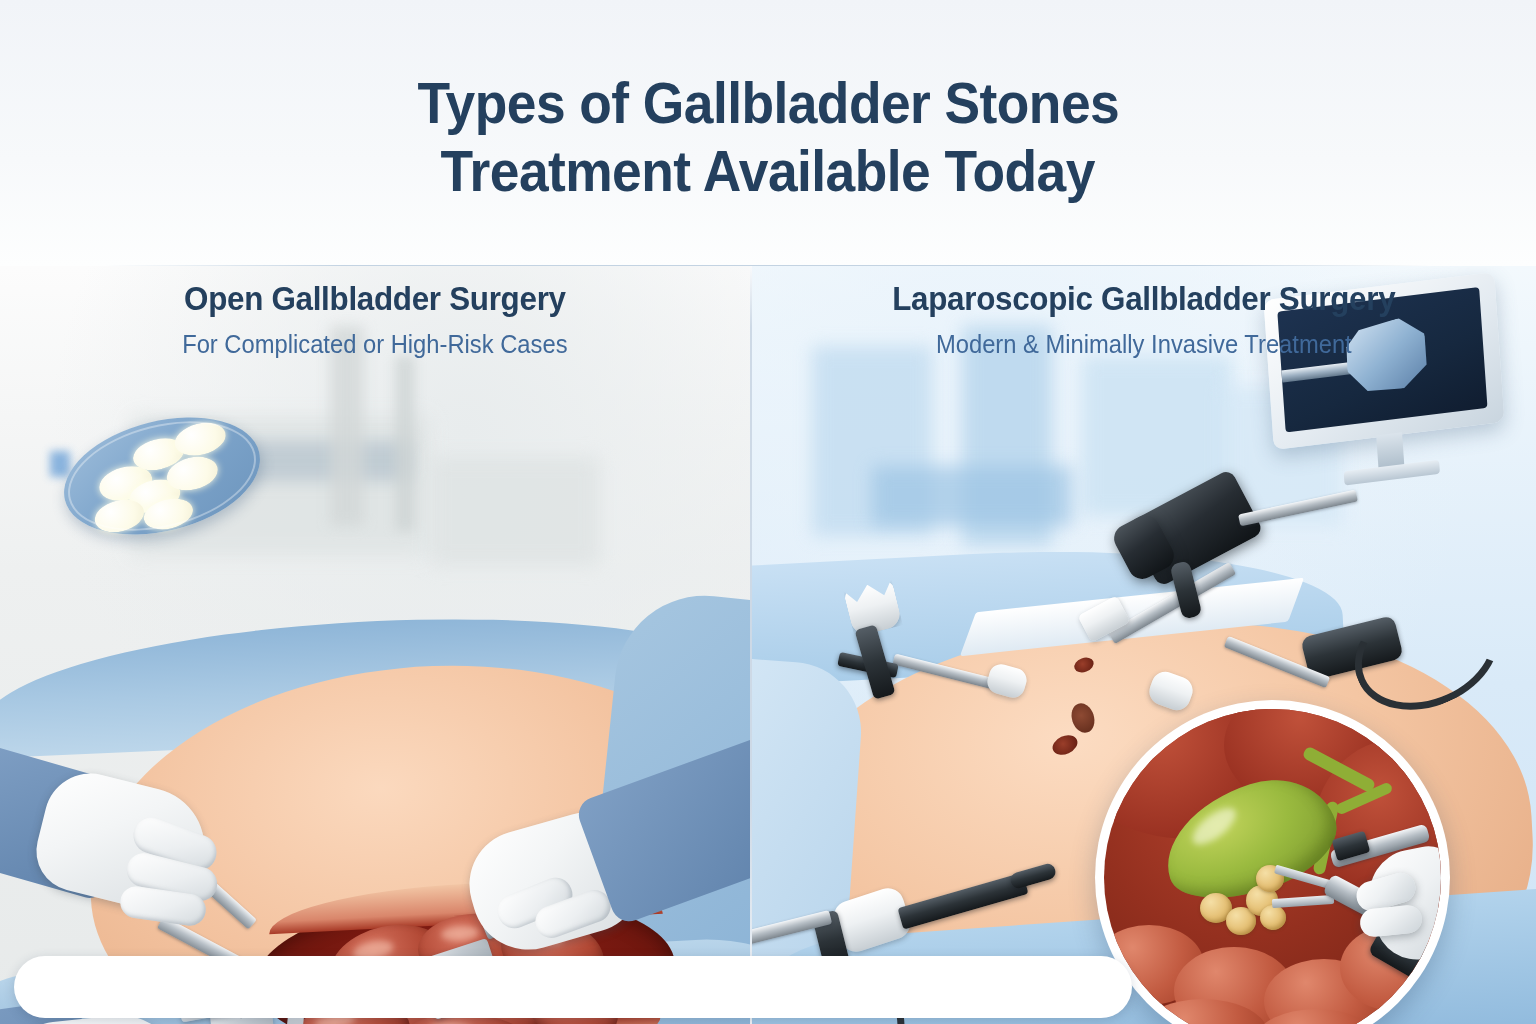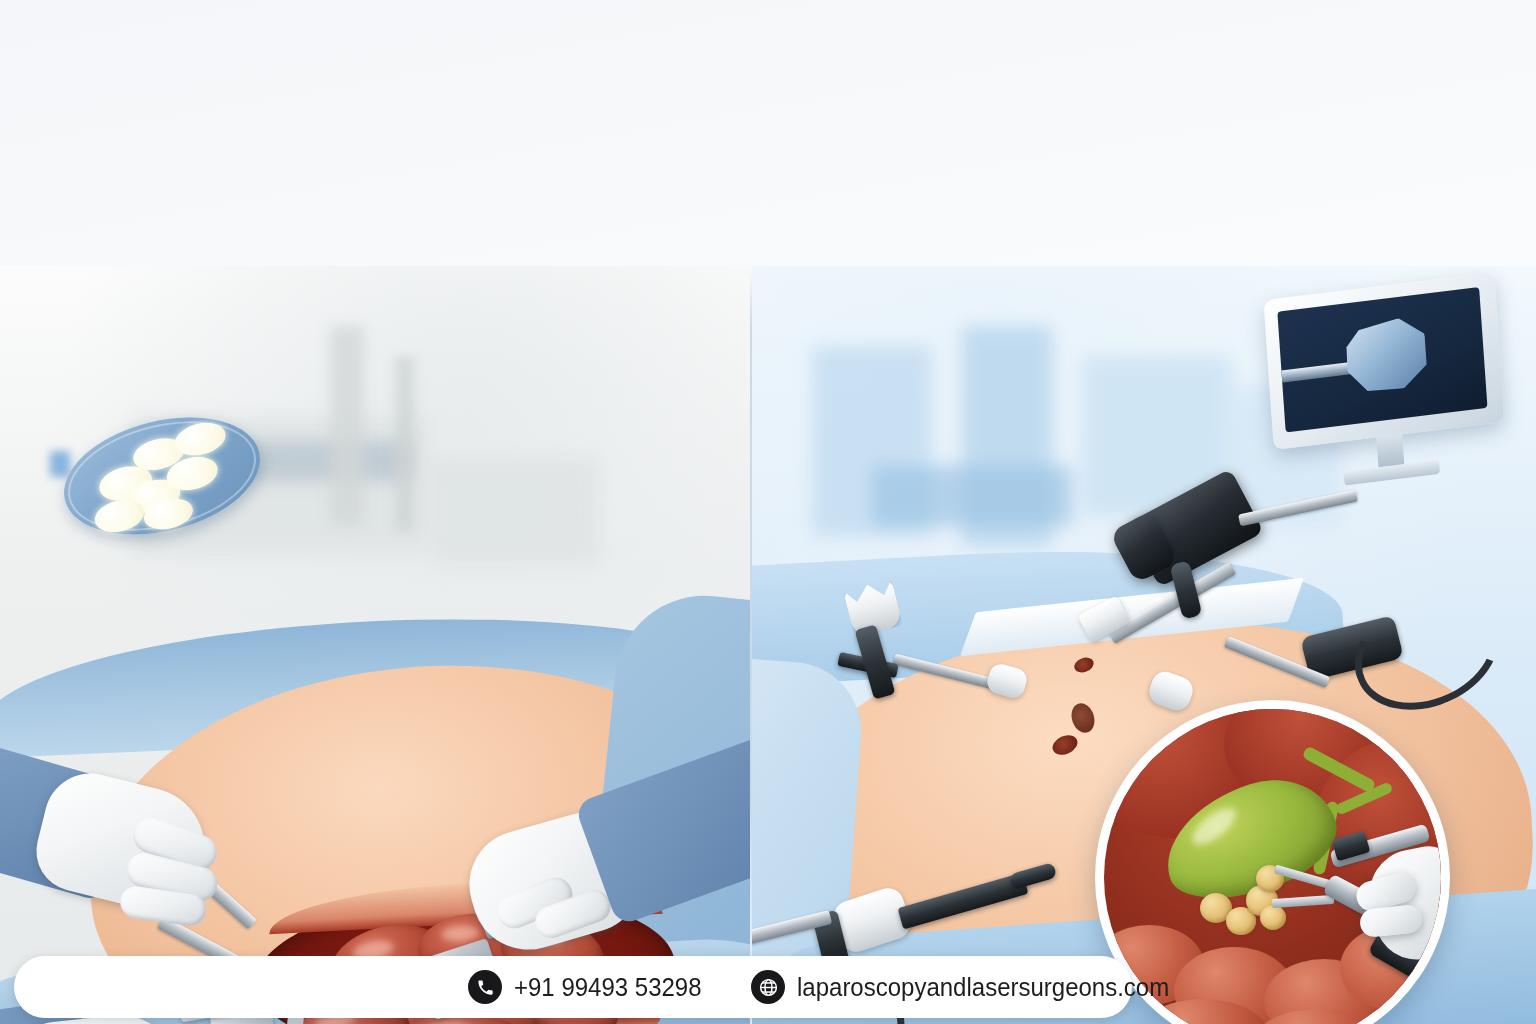--- a/index.html
+++ b/index.html
@@ -255,20 +255,24 @@
   .cicon svg { display:block; }
   .ctext { font-size:25px; color:#1d1d1f; white-space:nowrap;
     transform:scaleX(0.96); transform-origin:left center; }
   .gap { width:18px; }
 </style>
 </head>
 <body>
 
 <div id="poster">
 
+  <div class="header">
+    <div class="title-line">Types of Gallbladder Stones</div>
+    <div class="title-line">Treatment Available Today</div>
+  </div>
 
   <div class="panels">
 
     <div class="panel panel-left">
       <div class="l-bg"></div>
       <div class="l-eq1"></div>
       <div class="l-eq2"></div>
       <div class="l-eq3"></div>
       <div class="l-eq4"></div>
       <div class="l-eq5"></div>
@@ -325,20 +329,24 @@
       <div class="finger" style="left:120px;top:624px;width:86px;height:32px;transform:rotate(8deg)"></div>
 
       <div class="cuff" style="left:-60px;top:742px;width:150px;height:150px;border-radius:0 20px 20px 0;transform:rotate(-8deg)"></div>
       <div class="glove" style="left:10px;top:752px;width:170px;height:140px;border-radius:50px 58px 52px 44px;transform:rotate(-6deg)"></div>
 
       <div class="glove" style="left:470px;top:556px;width:168px;height:120px;border-radius:54px 48px 50px 56px;transform:rotate(-16deg)"></div>
       <div class="finger" style="left:496px;top:620px;width:78px;height:34px;transform:rotate(-22deg)"></div>
       <div class="finger" style="left:534px;top:632px;width:78px;height:32px;transform:rotate(-20deg)"></div>
       <div class="cuff" style="left:590px;top:500px;width:200px;height:130px;border-radius:18px 0 0 18px;transform:rotate(-20deg)"></div>
 
+      <div class="panel-head">
+        <div class="panel-title">Open Gallbladder Surgery</div>
+        <div class="panel-sub">For Complicated or High-Risk Cases</div>
+      </div>
     </div>
 
     <div class="panel panel-right">
       <div class="r-bg"></div>
       <div class="r-blur r-b1"></div>
       <div class="r-blur r-b2"></div>
       <div class="r-blur r-b3"></div>
       <div class="r-blur r-b4"></div>
       <div class="r-blur r-b5"></div>
 
@@ -381,20 +389,24 @@
       <div class="trocar-barrel" style="left:84px;top:628px;width:72px;height:52px;transform:rotate(-18deg);border-radius:16px"></div>
       <div class="trocar-black" style="left:146px;top:624px;width:130px;height:22px;transform:rotate(-16deg)"></div>
       <div class="trocar-black" style="left:258px;top:602px;width:46px;height:16px;transform:rotate(-16deg);border-radius:8px"></div>
       <div class="trocar-black" style="left:66px;top:646px;width:26px;height:56px;transform:rotate(-14deg);border-radius:6px"></div>
       <div class="steel-shaft" style="left:-20px;top:656px;width:100px;height:14px;transform:rotate(-14deg)"></div>
       <div class="cable" style="left:30px;top:690px;width:120px;height:130px;transform:rotate(136deg)"></div>
 
       <div class="trocar-barrel" style="left:96px;top:318px;width:50px;height:48px;transform:rotate(-14deg);border-radius:10px 10px 16px 16px;clip-path:polygon(0 0,22% 30%,50% 0,78% 30%,100% 0,100% 100%,0 100%)"></div>
       <div class="trocar-black" style="left:112px;top:360px;width:22px;height:72px;transform:rotate(-16deg);border-radius:5px"></div>
 
+      <div class="panel-head">
+        <div class="panel-title">Laparoscopic Gallbladder Surgery</div>
+        <div class="panel-sub">Modern &amp; Minimally Invasive Treatment</div>
+      </div>
     </div>
 
     <div class="divider"></div>
   </div>
 
   <div class="inset">
     <div class="inset-in">
       <div class="liver" style="left:-30px;top:-20px;width:230px;height:150px"></div>
       <div class="liver" style="left:120px;top:-34px;width:200px;height:140px"></div>
       <div class="liver" style="left:210px;top:30px;width:170px;height:180px"></div>
@@ -429,36 +441,15 @@
       <div class="g-hand" style="left:268px;top:140px;width:92px;height:110px;border-radius:44px 30px 36px 42px;transform:rotate(-12deg)"></div>
       <div class="g-hand" style="left:252px;top:168px;width:60px;height:30px;border-radius:30px;transform:rotate(-16deg)"></div>
       <div class="g-hand" style="left:256px;top:198px;width:62px;height:28px;border-radius:30px;transform:rotate(-6deg)"></div>
     </div>
   </div>
 
   <div class="footer">
     <div class="foot-white"></div>
 
 
-    <div class="contact">
-      <div class="cicon">
-        <svg width="19" height="19" viewBox="0 0 24 24" fill="#ffffff">
-          <path d="M6.6 10.8c1.4 2.8 3.8 5.1 6.6 6.6l2.2-2.2c.3-.3.7-.4 1-.2 1.1.4 2.3.6 3.6.6.6 0 1 .4 1 1V20c0 .6-.4 1-1 1C10.6 21 3 13.4 3 4c0-.6.4-1 1-1h3.5c.6 0 1 .4 1 1 0 1.2.2 2.4.6 3.6.1.3 0 .7-.2 1l-2.3 2.2z"></path>
-        </svg>
-      </div>
-      <div class="ctext">+91 99493 53298</div>
-
-      <div class="gap"></div>
-
-      <div class="cicon">
-        <svg width="21" height="21" viewBox="0 0 24 24" fill="none" stroke="#ffffff" stroke-width="1.7">
-          <circle cx="12" cy="12" r="9"></circle>
-          <ellipse cx="12" cy="12" rx="4" ry="9"></ellipse>
-          <line x1="3" y1="12" x2="21" y2="12"></line>
-          <line x1="4.6" y1="6.8" x2="19.4" y2="6.8"></line>
-          <line x1="4.6" y1="17.2" x2="19.4" y2="17.2"></line>
-        </svg>
-      </div>
-      <div class="ctext">laparoscopyandlasersurgeons.com</div>
-    </div>
   </div>
 
 </div>
 
 </body></html>

